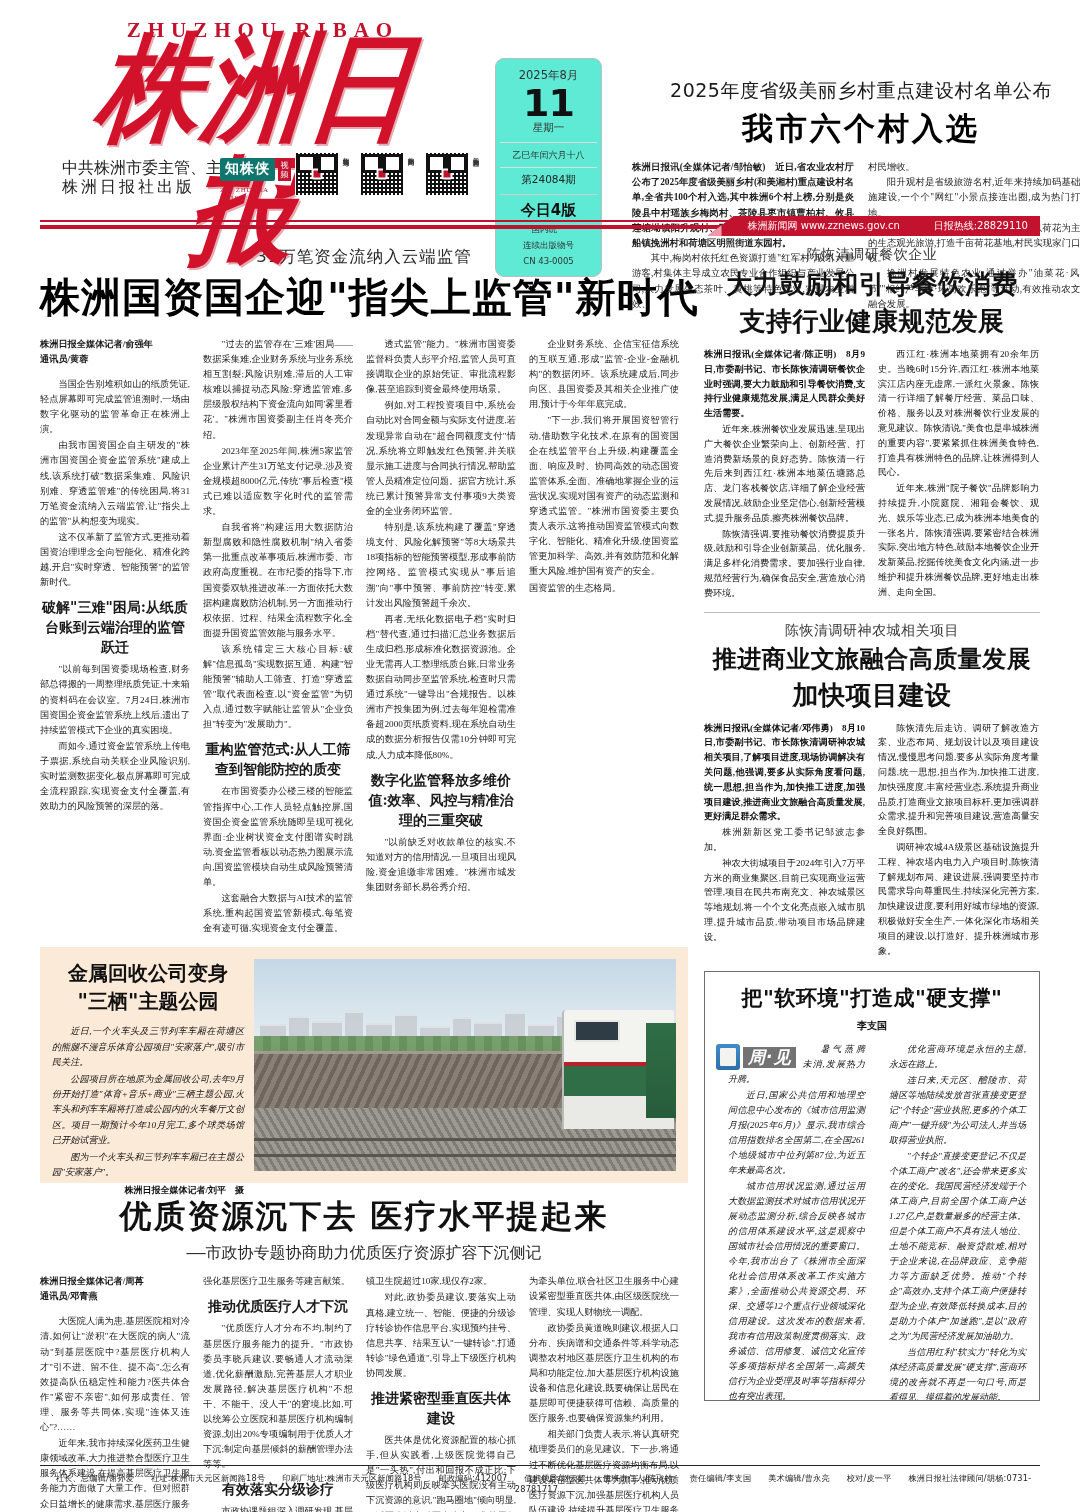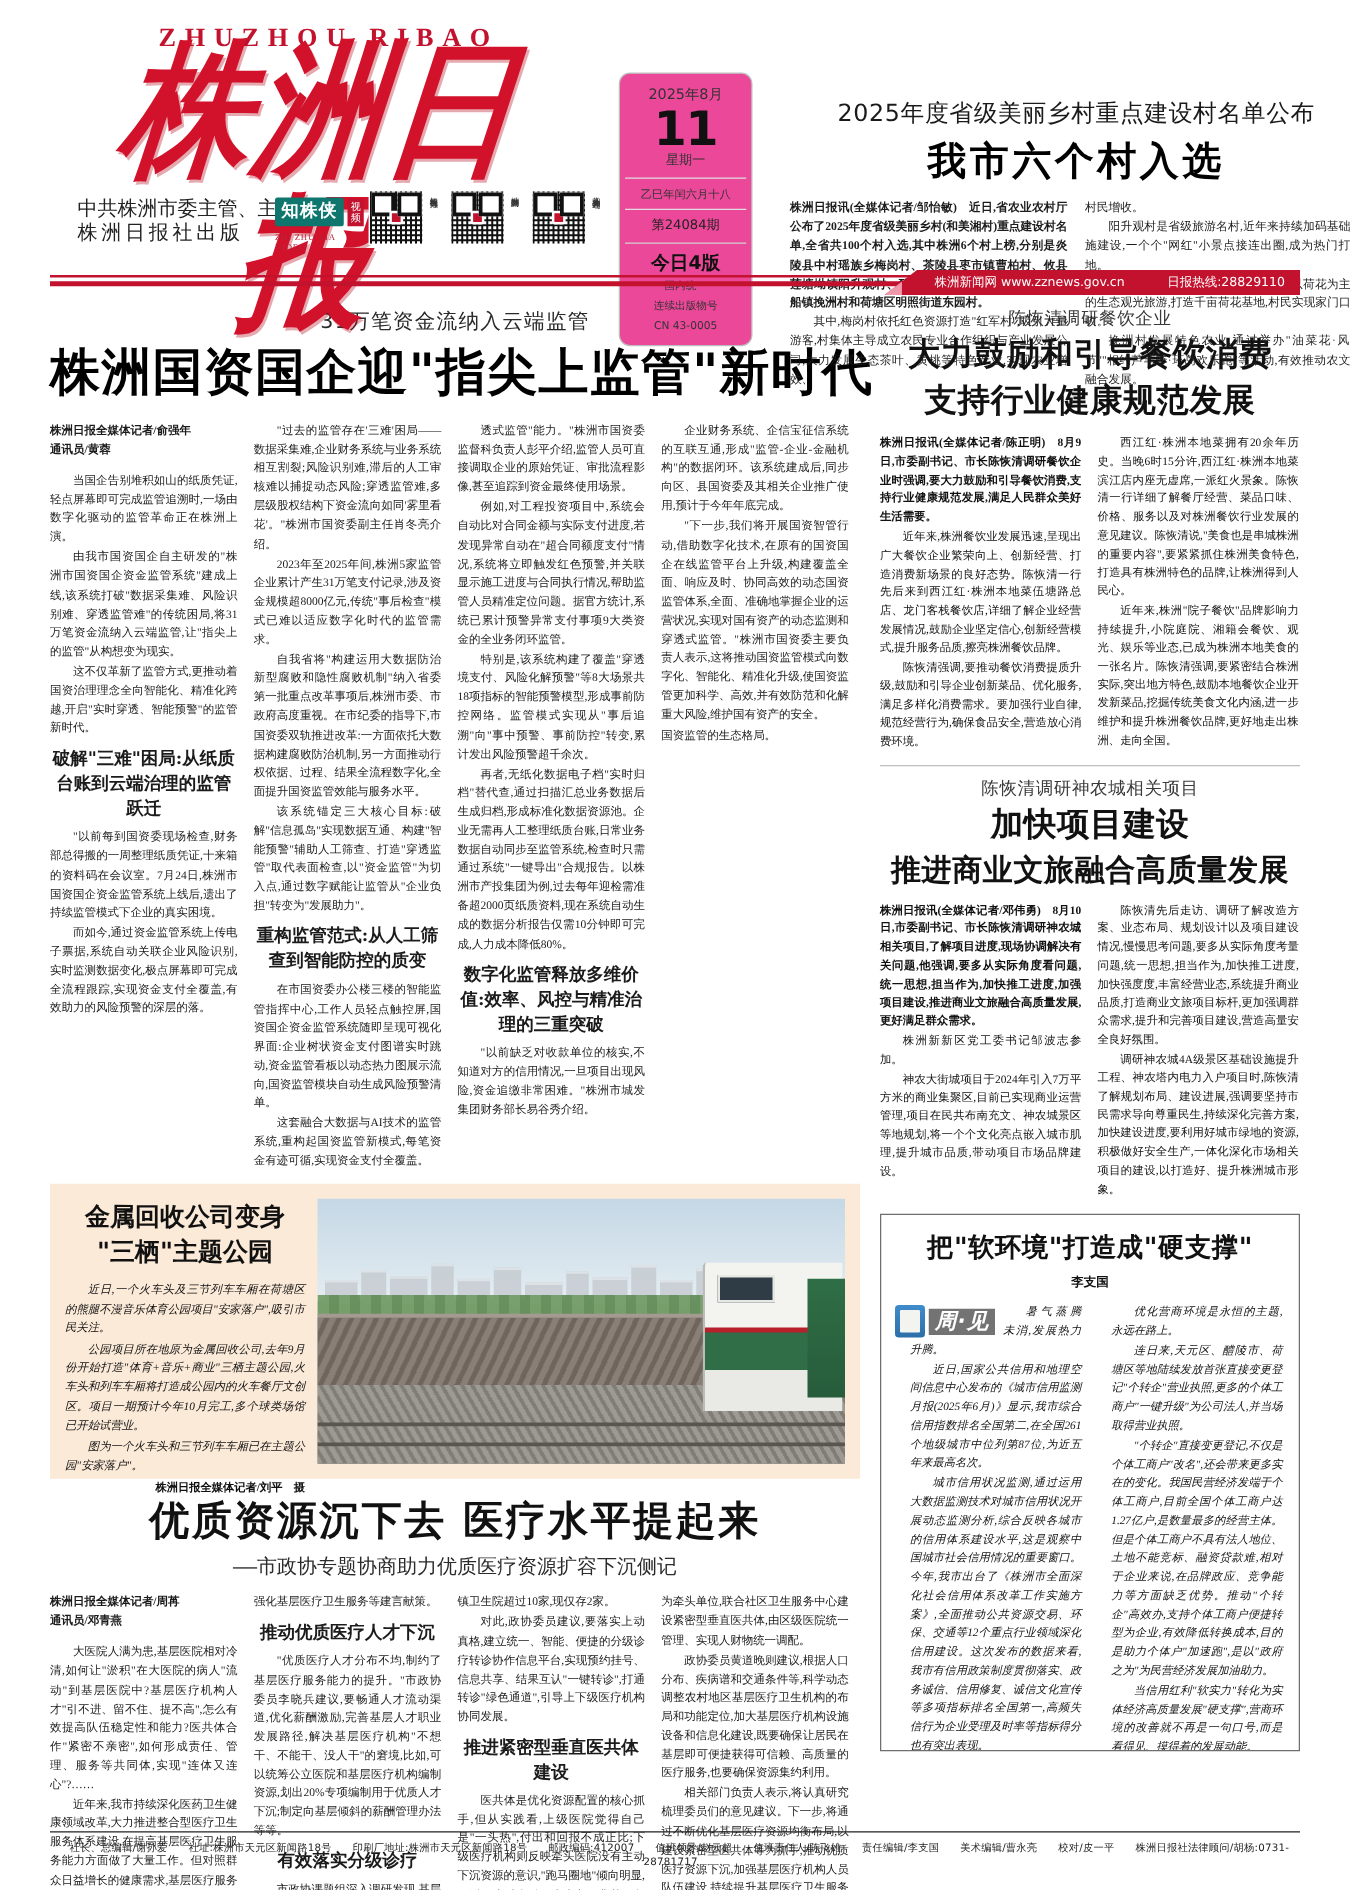--- a/index.html
+++ b/index.html
@@ -55,21 +55,21 @@
     border:3px solid #111;
   }
   .qr::before { left:1px; top:1px; }
   .qr::after { right:1px; top:1px; }
   .qr-dot { position:absolute; left:50%; top:50%; transform:translate(-50%,-50%); width:11px;height:11px;background:#c3122e;border:2px solid #fff;border-radius:2px;}
   .qr-side { writing-mode: vertical-rl; font-size: 6.5px; color: #333; letter-spacing: .5px; height:44px; display:flex; align-items:center;}
 
   .datebox {
     position: absolute; left: 455px; top: 58px; width: 107px; min-height: 185px;
     border: 1px solid #bdbdbd; border-radius: 9px; text-align: center;
-    padding: 9px 4px 8px; background: #ec4899;
+    padding: 9px 4px 8px; background: #5eead4;
     font-family: "DejaVu Sans", "Liberation Sans", sans-serif;
   }
   .db-ym { font-size: 11.5px; color: #333; }
   .db-day { font-size: 38px; font-weight: bold; line-height: 40px; color: #111; letter-spacing:-1px;}
   .db-week { font-size: 10.5px; color: #333; margin-top: -2px; }
   .db-lunar { font-size: 9px; color: #333; margin-top: 7px; padding-top:6px; border-top:1px solid #ddd;}
   .db-issue { font-size: 10.5px; color: #222; margin-top: 5px; padding-top:5px; border-top:1px solid #ddd;}
   .db-pages { font-size: 15px; font-weight: bold; margin-top: 7px; padding-top:6px; border-top:1px solid #cfcfcf;}
   .db-small { font-size: 8.5px; color:#333; line-height: 13px; margin-top:3px;}
 
@@ -391,22 +391,22 @@
             <p>西江红·株洲本地菜拥有20余年历史。当晚6时15分许,西江红·株洲本地菜滨江店内座无虚席,一派红火景象。陈恢清一行详细了解餐厅经营、菜品口味、价格、服务以及对株洲餐饮行业发展的意见建议。陈恢清说,"美食也是串城株洲的重要内容",要紧紧抓住株洲美食特色,打造具有株洲特色的品牌,让株洲得到人民心。</p>
             <p>近年来,株洲"院子餐饮"品牌影响力持续提升,小院庭院、湘籍会餐饮、观光、娱乐等业态,已成为株洲本地美食的一张名片。陈恢清强调,要紧密结合株洲实际,突出地方特色,鼓励本地餐饮企业开发新菜品,挖掘传统美食文化内涵,进一步维护和提升株洲餐饮品牌,更好地走出株洲、走向全国。</p>
           </div>
         </div>
       </div>
 
       <div class="rule-gray"></div>
 
       <div>
         <div class="r-kicker">陈恢清调研神农城相关项目</div>
+        <div class="r-title sm">推进商业文旅融合高质量发展</div>
         <div class="r-title">加快项目建设</div>
-        <div class="r-title sm">推进商业文旅融合高质量发展</div>
         <div class="r-cols">
           <div class="rc">
             <p class="noind"><b>株洲日报讯(全媒体记者/邓伟勇)　8月10日,市委副书记、市长陈恢清调研神农城相关项目,了解项目进度,现场协调解决有关问题,他强调,要多从实际角度看问题,统一思想,担当作为,加快推工进度,加强项目建设,推进商业文旅融合高质量发展,更好满足群众需求。</b></p>
             <p>株洲新新区党工委书记邹波志参加。</p>
             <p>神农大街城项目于2024年引入7万平方米的商业集聚区,目前已实现商业运营管理,项目在民共布南充文、神农城景区等地规划,将一个个文化亮点嵌入城市肌理,提升城市品质,带动项目市场品牌建设。</p>
           </div>
           <div class="rc">
             <p>陈恢清先后走访、调研了解改造方案、业态布局、规划设计以及项目建设情况,慢慢思考问题,要多从实际角度考量问题,统一思想,担当作为,加快推工进度,加快强度度,丰富经营业态,系统提升商业品质,打造商业文旅项目标杆,更加强调群众需求,提升和完善项目建设,营造高量安全良好氛围。</p>
             <p>调研神农城4A级景区基础设施提升工程、神农塔内电力入户项目时,陈恢清了解规划布局、建设进展,强调要坚持市民需求导向尊重民生,持续深化完善方案,加快建设进度,要利用好城市绿地的资源,积极做好安全生产,一体化深化市场相关项目的建设,以打造好、提升株洲城市形象。</p>
           </div>

